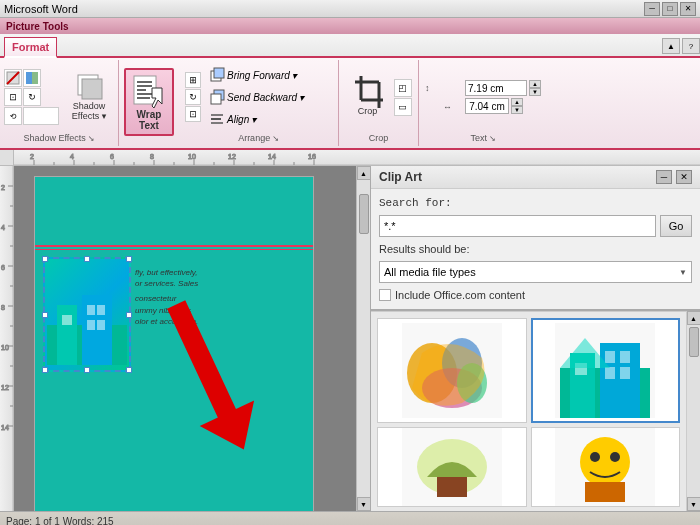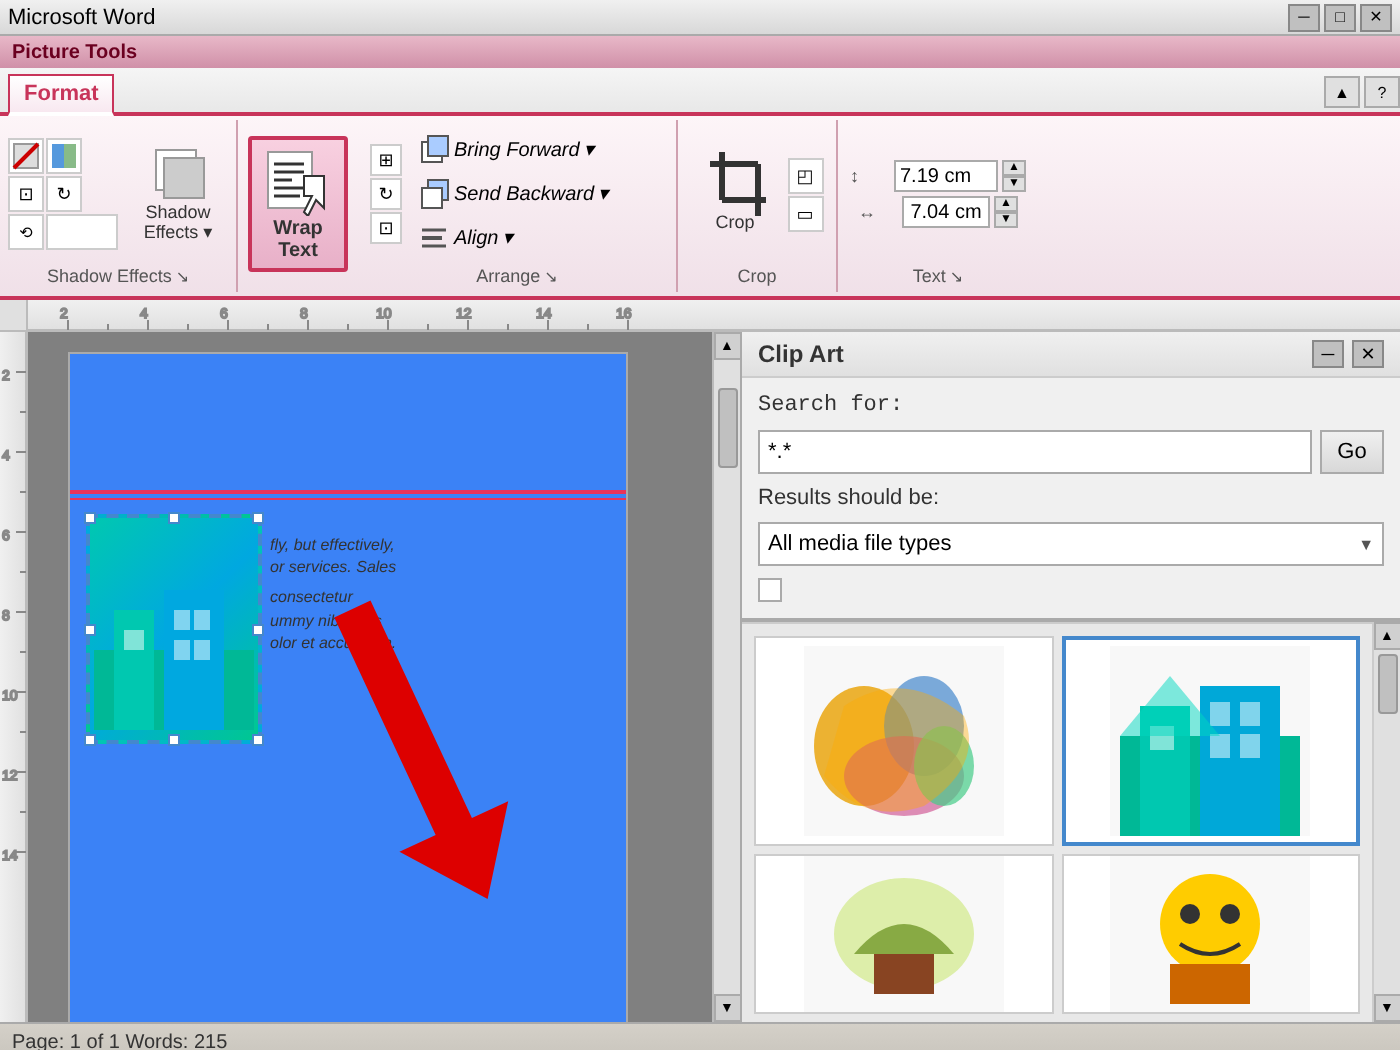--- a/index.html
+++ b/index.html
@@ -223,21 +223,21 @@
       background: #808080;
       position: relative;
       overflow: hidden;
     }
     .doc-page {
       position: absolute;
       top: 10px;
       left: 20px;
       width: 280px;
       height: 340px;
-      background: #3b82f6;
+      background: #14b8a6;
       border: 1px solid #aaa;
       overflow: hidden;
     }
     .doc-content {
       padding: 20px 15px;
       font-size: 8px;
       color: #333;
       line-height: 1.4;
       font-style: italic;
     }
@@ -581,21 +581,21 @@
     </div>
     <div class="ribbon-group-label">
       <span>Crop</span>
     </div>
   </div>
 
   <div class="ribbon-group" style="min-width:90px; border-right: none;">
     <div class="ribbon-group-content size-group-content">
       <div class="size-input-row">
         <div style="font-size:9px; color:#555; width:20px;">↕</div>
-        <input class="size-input" type="text" value="7.19 cm" readonly="" style="width: 52px;">
+        <input class="size-input" type="text" value="7.19 cm" readonly="" style="width: 62px; margin-left: 18px;">
         <div class="size-spinner">
           <div class="size-spin-btn">▲</div>
           <div class="size-spin-btn">▼</div>
         </div>
       </div>
       <div class="size-input-row">
         <div style="font-size:9px; color:#555; width:20px;">↔</div>
         <input class="size-input" type="text" value="7.04 cm" readonly="" style="width: 44px; text-align: center;">
         <div class="size-spinner">
           <div class="size-spin-btn">▲</div>
@@ -757,20 +757,21 @@
         </div>
 
         <div class="clip-results-label">Results should be:</div>
         <div class="clip-dropdown">
           <span class="clip-dropdown-text">All media file types</span>
           <span class="clip-dropdown-arrow">▼</span>
         </div>
 
         <div class="clip-checkbox-row">
           <div class="clip-checkbox"></div>
+          <span class="clip-checkbox-label">Include Office.com content</span>
         </div>
       </div>
 
       <div style="display:flex; flex:1; overflow:hidden; border-top: 2px solid #aaa;">
         <div class="clip-art-grid" style="display:grid; grid-template-columns:1fr 1fr; gap:4px; padding:6px; overflow-y:auto; flex:1; background:#e8e8e8; align-content:start;">
 
           <div class="clip-art-item" style="height:105px;">
             <svg width="100" height="95" viewBox="0 0 100 95">
               <rect width="100" height="95" fill="#f8f8f8"></rect>
 

